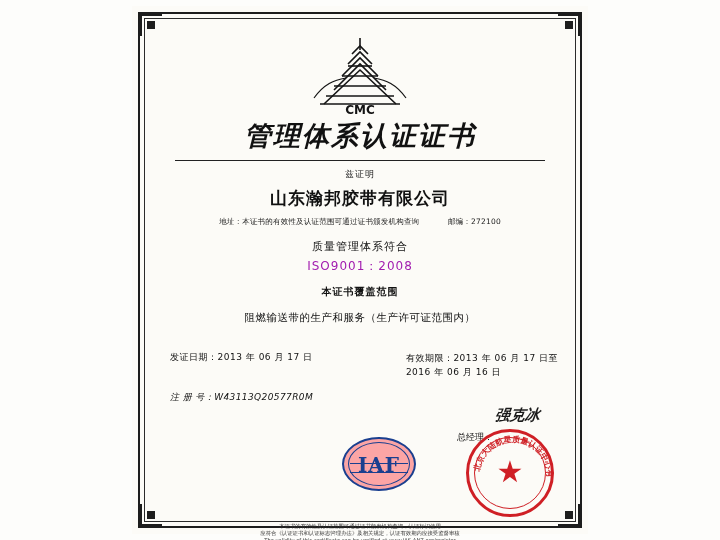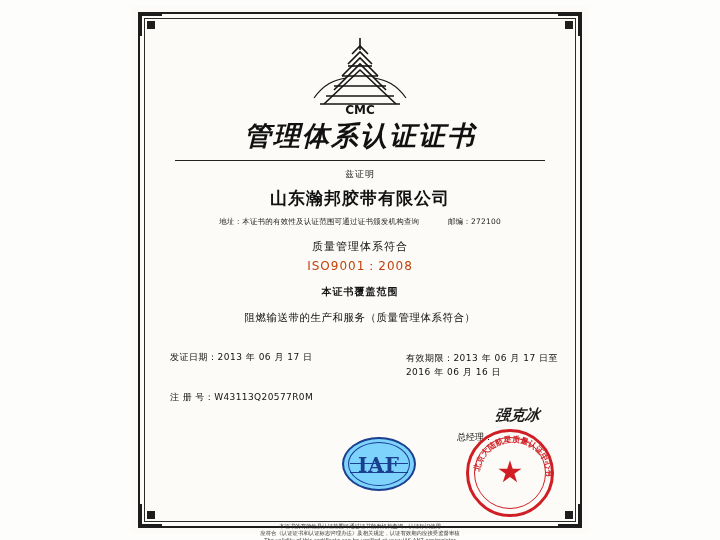--- a/index.html
+++ b/index.html
@@ -123,21 +123,21 @@
   }
 
   .std-line {
     font-size: 11px;
     color: #111;
     margin-top: 12px;
     letter-spacing: 1px;
   }
   .std-code {
     font-size: 12px;
-    color: #c2410c;
+    color: #a21caf;
     margin-top: 4px;
     letter-spacing: 1px;
   }
 
   .scope-label {
     font-size: 10px;
     font-weight: bold;
     color: #111;
     margin-top: 10px;
     letter-spacing: 1px;
@@ -175,20 +175,21 @@
     margin-top: 6px;
     height: 28px;
   }
   .reg-no {
     position: absolute;
     left: 18px;
     top: 0;
     font-size: 9px;
     color: #111;
     letter-spacing: 0.4px;
+    font-style: italic;
   }
   .gm-row {
     position: absolute;
     right: 28px;
     top: -4px;
     font-size: 9px;
     color: #111;
   }
   .gm-label { display: inline-block; vertical-align: middle; margin-top: 44px; }
   .signature {
@@ -264,21 +265,21 @@
     width: 74px;
     height: 54px;
   }
   .iaf .ring {
     width: 74px;
     height: 54px;
     border: 2px solid #1a3f8f;
     border-radius: 50%;
     box-sizing: border-box;
     position: relative;
-    background: #7dd3fc;
+    background: #fca5a5;
   }
   .iaf .ring2 {
     position: absolute;
     left: 4px; top: 3px;
     right: 4px; bottom: 3px;
     border: 1px solid #1a3f8f;
     border-radius: 50%;
   }
   .iaf .txt {
     position: absolute;
@@ -392,21 +393,21 @@
 
     <div class="address-line">
       <span>地址：本证书的有效性及认证范围可通过证书颁发机构查询</span>
       <span class="postcode">邮编：272100</span>
     </div>
 
     <div class="std-line">质量管理体系符合</div>
     <div class="std-code">ISO9001：2008</div>
 
     <div class="scope-label">本证书覆盖范围</div>
-    <div class="scope-text">阻燃输送带的生产和服务（质量管理体系符合）</div>
+    <div class="scope-text">阻燃输送带的生产和服务（生产许可证范围内）</div>
 
     <div class="dates">
       <div class="issue-date">
         <span>发证日期：</span><span>2013 年 06 月 17 日</span>
       </div>
       <div class="valid-block">
         <span>有效期限：</span><span>2013 年 06 月 17 日至</span><br>
         <span style="">2016 年 06 月 16 日</span>
       </div>
     </div>

